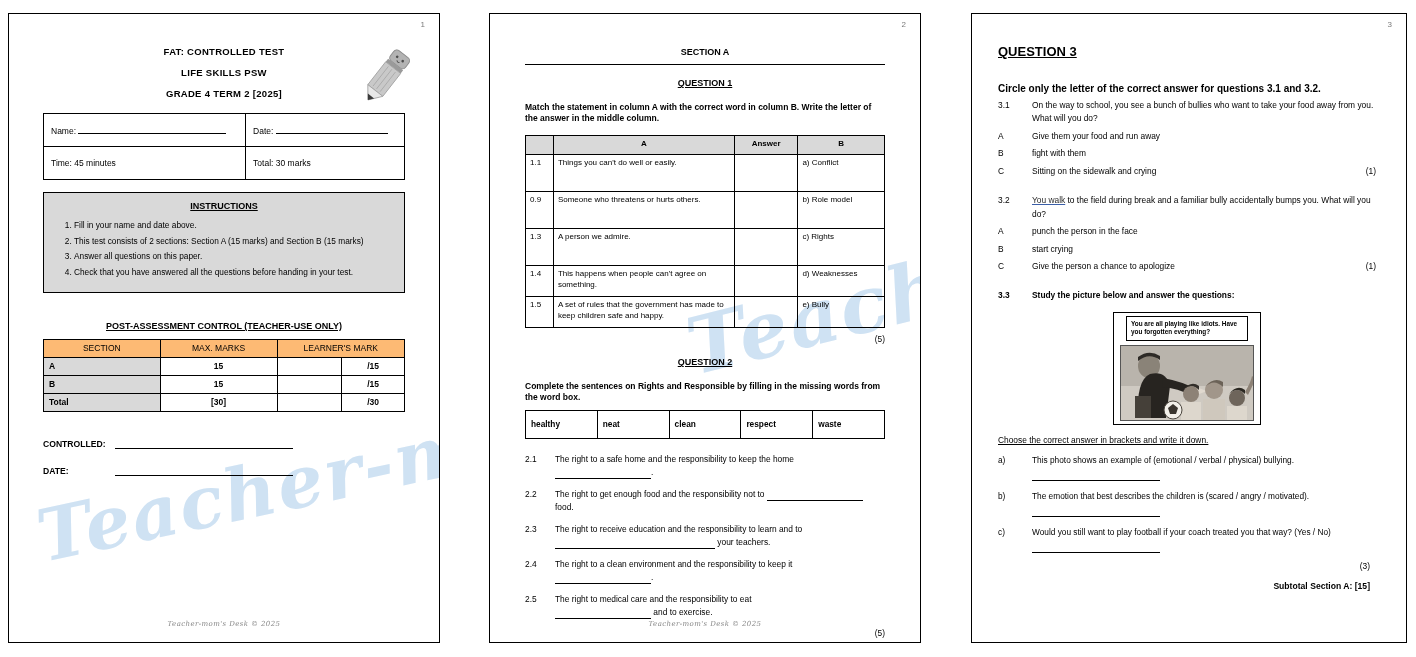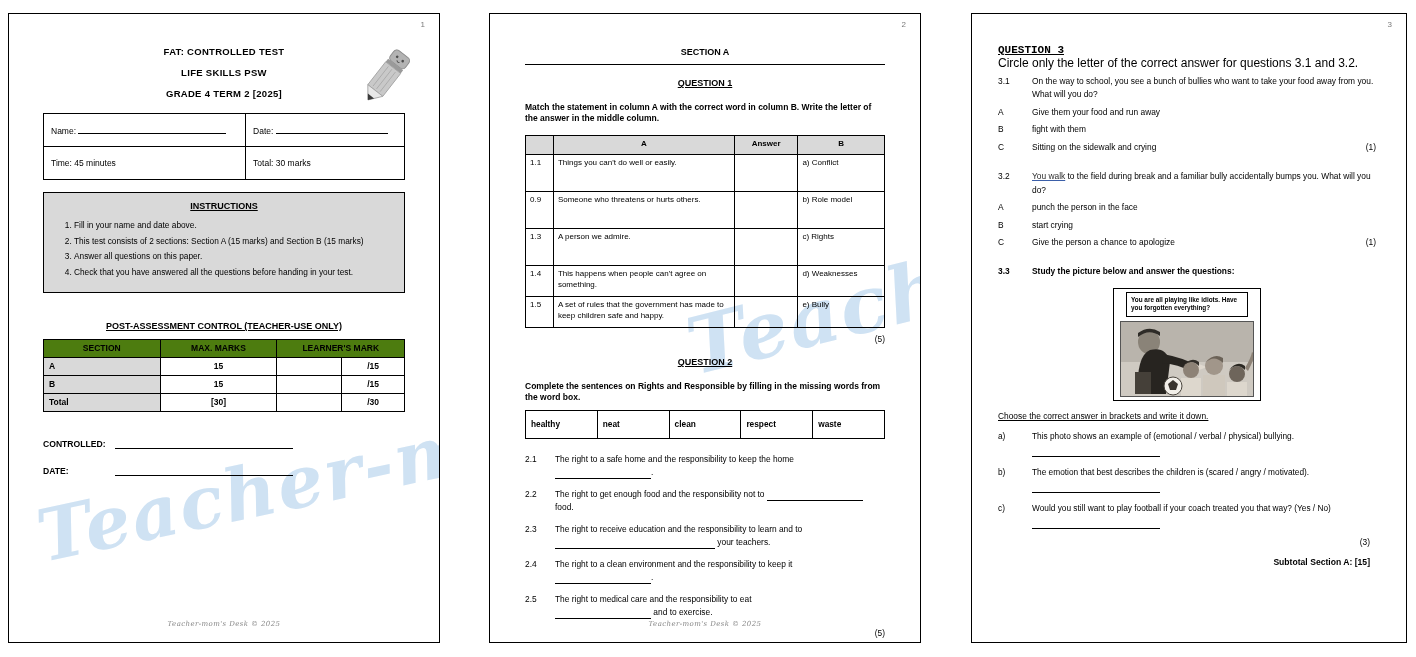--- a/index.html
+++ b/index.html
@@ -68,21 +68,21 @@
   .instr-list li{margin-bottom:2px;}
 
   .pac-title{
     text-align:center;font-size:9px;font-weight:700;text-decoration:underline;
     margin:28px 0 8px 0;
   }
   .marks-table{margin:0 34px;border-collapse:collapse;width:362px;}
   .marks-table th,.marks-table td{
     border:1.2px solid #000;font-size:8.5px;height:15px;padding:1px 5px;
   }
-  .marks-table th{background:#4d7c0f;font-weight:700;text-align:center;}
+  .marks-table th{background:#fdba74;font-weight:400;text-align:center;}
   .marks-table td.sec{background:#d9d9d9;font-weight:700;text-align:left;width:120px;}
   .marks-table td.max{text-align:center;font-weight:700;width:122px;}
   .marks-table td.blank{width:62px;}
   .marks-table td.out{text-align:center;font-weight:700;width:58px;}
 
   .sig{margin:26px 34px 0 34px;font-size:8.6px;font-weight:700;}
   .sig-row{margin-bottom:16px;display:flex;align-items:flex-end;}
   .sig-lbl{width:72px;}
   .sig-line{flex:0 0 auto;width:178px;border-bottom:1px solid #000;height:10px;}
 
@@ -115,22 +115,22 @@
 
   .qlist{margin:14px 35px 0 35px;font-size:8.4px;line-height:1.55;}
   .qitem{display:flex;margin-bottom:9px;}
   .qnum{width:30px;flex:0 0 30px;}
   .qtxt{flex:1;}
   .blank-md{display:inline-block;border-bottom:1px solid #000;width:96px;height:9px;vertical-align:bottom;}
   .blank-lg{display:inline-block;border-bottom:1px solid #000;width:160px;height:9px;vertical-align:bottom;}
 
   
   .p3{margin:30px 30px 0 26px;}
-  .q3-head{font-size:11px;font-weight:700;text-decoration:underline;font-family:Liberation Mono, monospace;}
-  .q3-instr{font-size:12px;font-weight:400;margin-top:0;}
+  .q3-head{font-size:13px;font-weight:700;text-decoration:underline;}
+  .q3-instr{font-size:10px;font-weight:700;margin-top:24px;}
   .mc{display:flex;font-size:8.4px;line-height:1.6;margin-top:4px;}
   .mc .k{width:34px;flex:0 0 34px;}
   .mc .v{flex:1;}
   .mc .m{width:26px;flex:0 0 26px;text-align:right;}
   .strike{text-decoration:underline;text-decoration-color:#3b5fa8;color:#2b2b2b;}
   .pic-wrap{margin:9px auto 0 auto;width:140px;border:1px solid #000;padding:3px;background:#fff;}
   .bubble{border:1px solid #000;font-size:6.4px;line-height:1.35;font-weight:700;padding:3px 4px;background:#fff;width:112px;margin:0 auto 4px auto;}
   .cartoon{width:132px;height:74px;display:block;margin:0 auto;border:1px solid #555;}
   .choose{font-size:8.4px;text-decoration:underline;margin-top:10px;font-weight:400;}
   .abc{display:flex;font-size:8.3px;margin-top:10px;}

